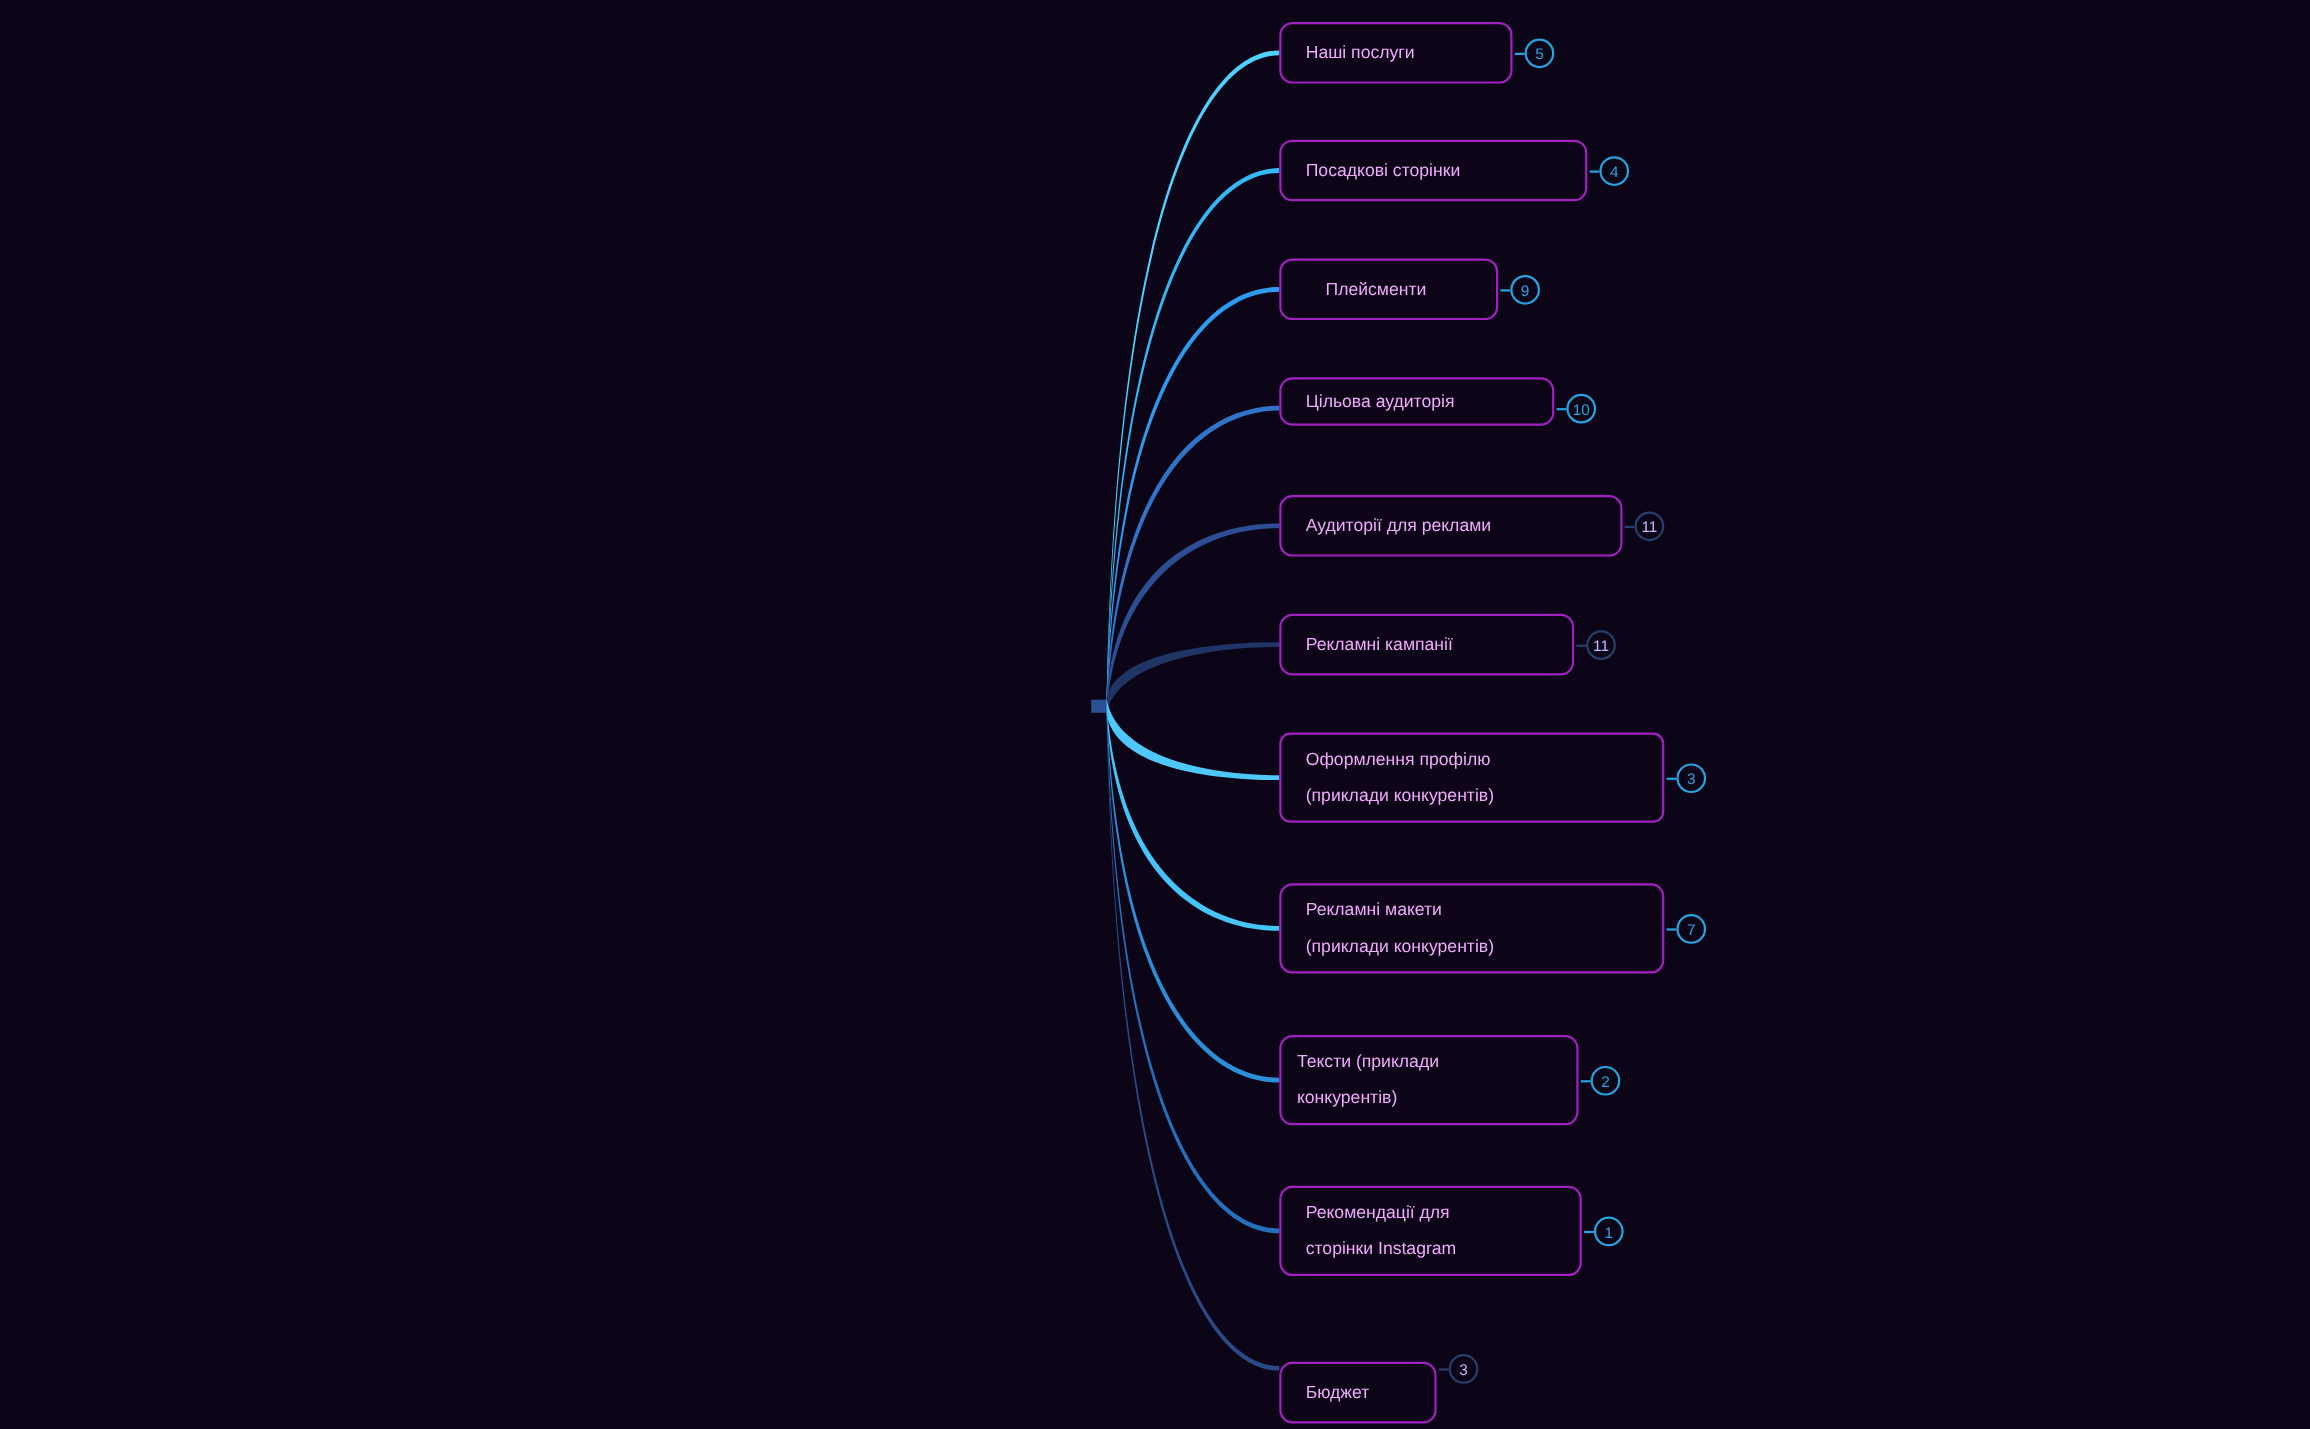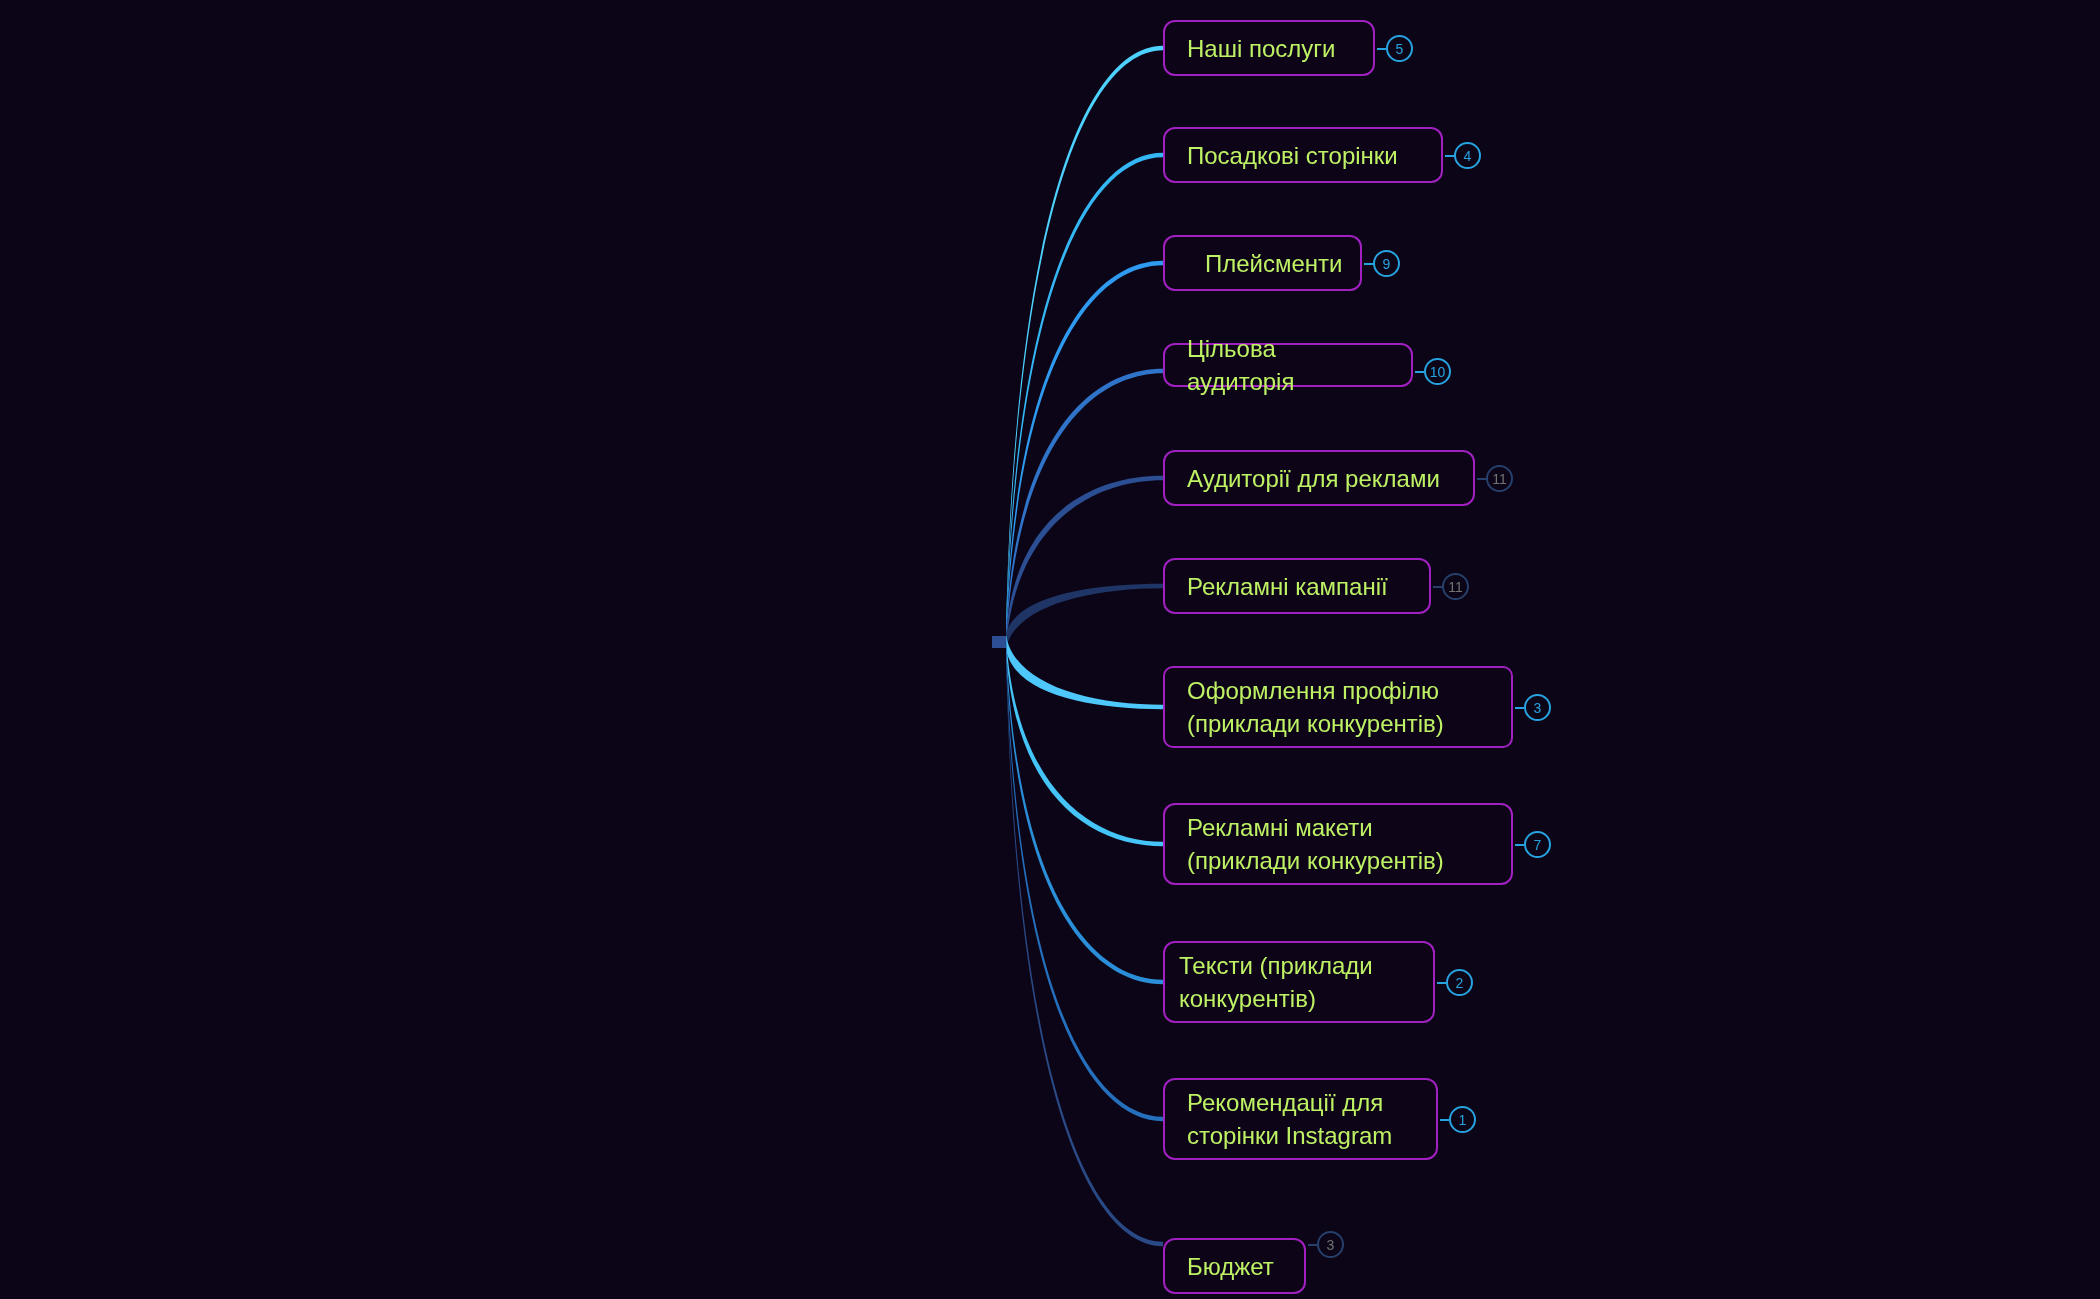--- a/index.html
+++ b/index.html
@@ -50,22 +50,22 @@
     box-sizing: border-box;
     display: flex;
     align-items: center;
     background: #0d0418;
     border: 2px solid #a020c0;
     border-radius: 12px;
     padding: 0 22px;
     z-index: 4;
   }
   .node-label {
-    color: #bef264;
-    font-size: 24px;
+    color: #f0abfc;
+    font-size: 16px;
     line-height: 33px;
     white-space: pre-line;
   }
 
   
   .badge-wrap {
     position: absolute;
     display: flex;
     align-items: center;
     z-index: 6;
@@ -83,21 +83,21 @@
     border: 2px solid #27a3e0;
     color: #27a3e0;
     font-size: 14px;
     display: flex;
     align-items: center;
     justify-content: center;
     background: transparent;
   }
   .badge.dim {
     border-color: #26406b;
-    color: #737373;
+    color: #c4b5fd;
   }
   .badge-wrap.dim .badge-stub { background: #26406b; }
 </style>
 </head>
 <body>
 
 <div id="canvas">
 
   <svg id="edges" viewBox="0 0 2100 1299" preserveAspectRatio="none">
       <path d="M 992 636 L 1006 636 L 1006 648 L 992 648 Z" fill="#2b4f92"></path>

